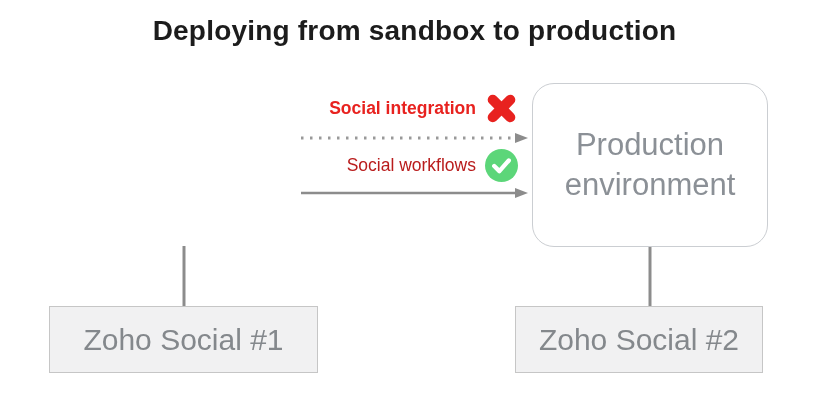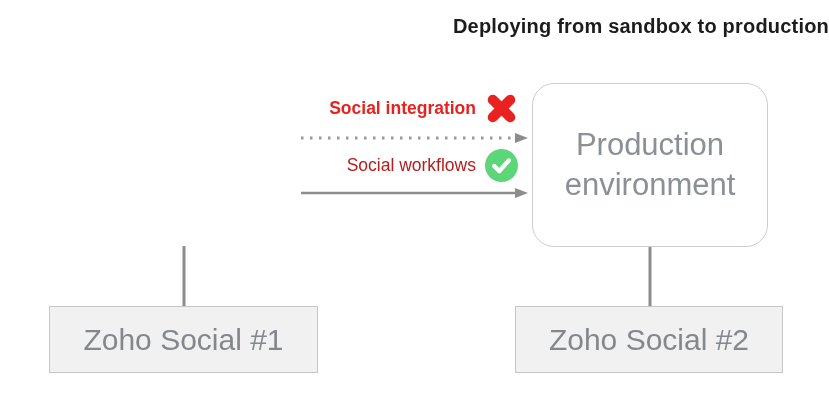--- a/index.html
+++ b/index.html
@@ -13,22 +13,22 @@
     height: 414px;
     background: #ffffff;
     font-family: "Liberation Sans", sans-serif;
     overflow: hidden;
   }
   .title {
     position: absolute;
     top: 15px;
     left: 0;
     width: 100%;
-    text-align: right;
-    font-size: 20px;
+    text-align: center;
+    font-size: 28px;
     font-weight: 600;
     color: #1c1c1c;
     letter-spacing: 0.2px;
   }
   .svg-layer {
     position: absolute;
     left: 0;
     top: 0;
     width: 829px;
     height: 414px;
@@ -55,21 +55,21 @@
     background: #f1f1f2;
     border: 1.5px solid #c6c6c6;
     box-sizing: border-box;
     display: flex;
     align-items: center;
     justify-content: center;
     color: #84888c;
     font-size: 30px;
   }
   .leaf-zoho1 { left: 49px;  top: 306px; width: 269px; height: 67px; }
-  .leaf-zoho2 { left: 515px; top: 306px; width: 268px; height: 67px; }
+  .leaf-zoho2 { left: 515px; top: 306px; width: 248px; height: 67px; }
   .edge-label {
     position: absolute;
     right: 311px;
     height: 34px;
     display: flex;
     align-items: center;
     gap: 9px;
   }
   .edge-label-integration { top: 91px;  color: #e8221f; font-weight: 600; }
   .edge-label-workflows   { top: 148px; color: #b91c1c; font-weight: 500; }

